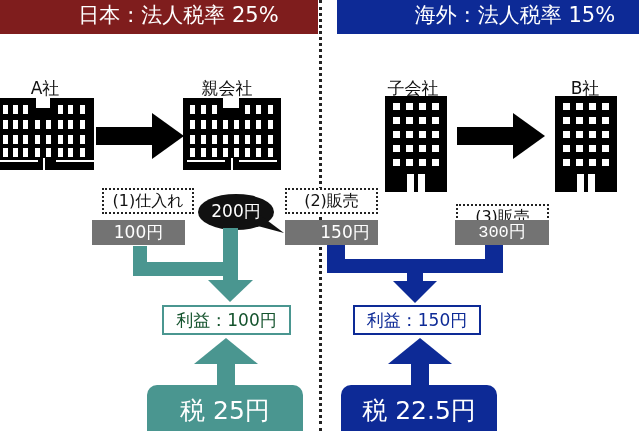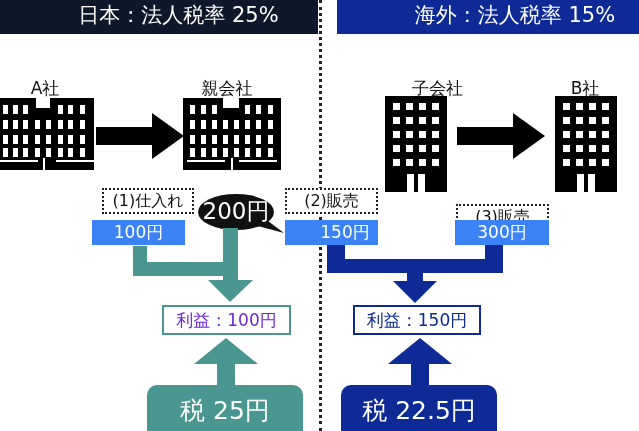--- a/index.html
+++ b/index.html
@@ -9,46 +9,46 @@
     font-family: "DejaVu Sans", "Liberation Sans", sans-serif;
     position: relative;
   }
   .abs { position: absolute; }
   .hdr {
     top: 0; height: 34px; color: #ffffff;
     font-size: 21px; line-height: 26px;
     display: flex; align-items: flex-start; justify-content: center;
     padding-top: 2px;
   }
-  .hdr.teal { left: 0; width: 318px; background: #0f172a; padding-left: 39px; }
+  .hdr.teal { left: 0; width: 318px; background: #7f1d1d; padding-left: 39px; }
   .hdr.navy { left: 337px; width: 356px; background: #0d2a96; }
   .divider {
     left: 319px; top: 0; width: 0; height: 431px;
     border-left: 3px dotted #222;
   }
   .co-label { font-size: 17px; color: #111; text-align: center; width: 80px; top: 77px; }
   .building { top: 98px; }
   .flow-arrow { top: 113px; }
   .tag {
     height: 26px; border: 2px dotted #222; background: #fff;
     font-size: 16px; color: #111; text-align: center; line-height: 22px;
   }
   .price {
-    height: 25px; background: #3b82f6; color: #fff;
+    height: 25px; background: #737373; color: #fff;
     font-size: 17px; text-align: center; line-height: 25px;
   }
   .bubble {
-    background: #111; color: #fff; font-size: 23px;
+    background: #111; color: #fff; font-size: 17px;
     border-radius: 50%; text-align: center; line-height: 32px;
   }
   .profit {
     height: 30px; background: #fff; font-size: 17px;
     text-align: center; line-height: 26px;
   }
-  .profit.teal { border: 2px solid #4a9690; color: #6d28d9; }
+  .profit.teal { border: 2px solid #4a9690; color: #14532d; }
   .profit.navy { border: 2px solid #0d2a96; color: #0d2a96; }
   .tax {
     top: 385px; height: 50px; border-radius: 10px 10px 0 0;
     color: #fff; font-size: 25px; text-align: center; line-height: 52px;
   }
   .tax.teal { background: #4a9690; }
   .tax.navy { background: #0d2a96; }
 </style>
 </head>
 <body>
@@ -57,21 +57,21 @@
   <span>日本：法人税率 25%</span>
 </div>
 <div class="abs hdr navy">
   <span>海外：法人税率 15%</span>
 </div>
 
 <div class="abs divider"></div>
 
 <div class="abs co-label" style="left:5px;text-align:center;">A社</div>
 <div class="abs co-label" style="left:187px;">親会社</div>
-<div class="abs co-label" style="left:383px;text-align:right;">子会社</div>
+<div class="abs co-label" style="left:373px;">子会社</div>
 <div class="abs co-label" style="left:545px;">B社</div>
 
 <svg class="abs building" style="left:0px;" width="94" height="72" viewBox="0 0 94 72">
   <rect x="0" y="0" width="36" height="72" fill="#000"></rect>
   <rect x="50" y="0" width="44" height="72" fill="#000"></rect>
   <rect x="30" y="10" width="26" height="62" fill="#000"></rect>
   <g fill="#fff">
     <rect x="3" y="7" width="5" height="9"></rect>
       <rect x="13" y="7" width="5" height="9"></rect>
       <rect x="23" y="7" width="5" height="9"></rect>
@@ -215,21 +215,21 @@
   </g>
 </svg>
 
 <div class="abs tag" style="left:102px; top:188px; width:92px;">(1)仕入れ</div>
 <div class="abs price" style="left:92px; top:220px; width:93px;">100円</div>
 
 <div class="abs tag" style="left:285px; top:188px; width:93px;">(2)販売</div>
 <div class="abs price" style="left:285px; top:220px; width:93px;padding-left:27px;">150円</div>
 
 <div class="abs tag" style="left:456px; top:188px; width:93px;margin-top:16px;">(3)販売</div>
-<div class="abs price" style="left:455px; top:220px; width:94px;">300円</div>
+<div class="abs price" style="left:455px; top:220px; width:94px;font-family:Liberation Mono, monospace;">300円</div>
 
 <svg class="abs" style="left:198px; top:193px;" width="88" height="42" viewBox="0 0 88 42">
   <ellipse cx="38" cy="19" rx="38" ry="18" fill="#111"></ellipse>
   <polygon points="62,22 86,40 56,32" fill="#111"></polygon>
 </svg>
 <div class="abs bubble" style="left:200px; top:195px; width:72px; height:34px; background:transparent;">200円</div>
 
 <svg class="abs" style="left:130px; top:228px;" width="130" height="76" viewBox="0 0 130 76">
   <rect x="3" y="18" width="14" height="30" fill="#4a9690"></rect>
   <rect x="3" y="34" width="105" height="14" fill="#4a9690"></rect>

